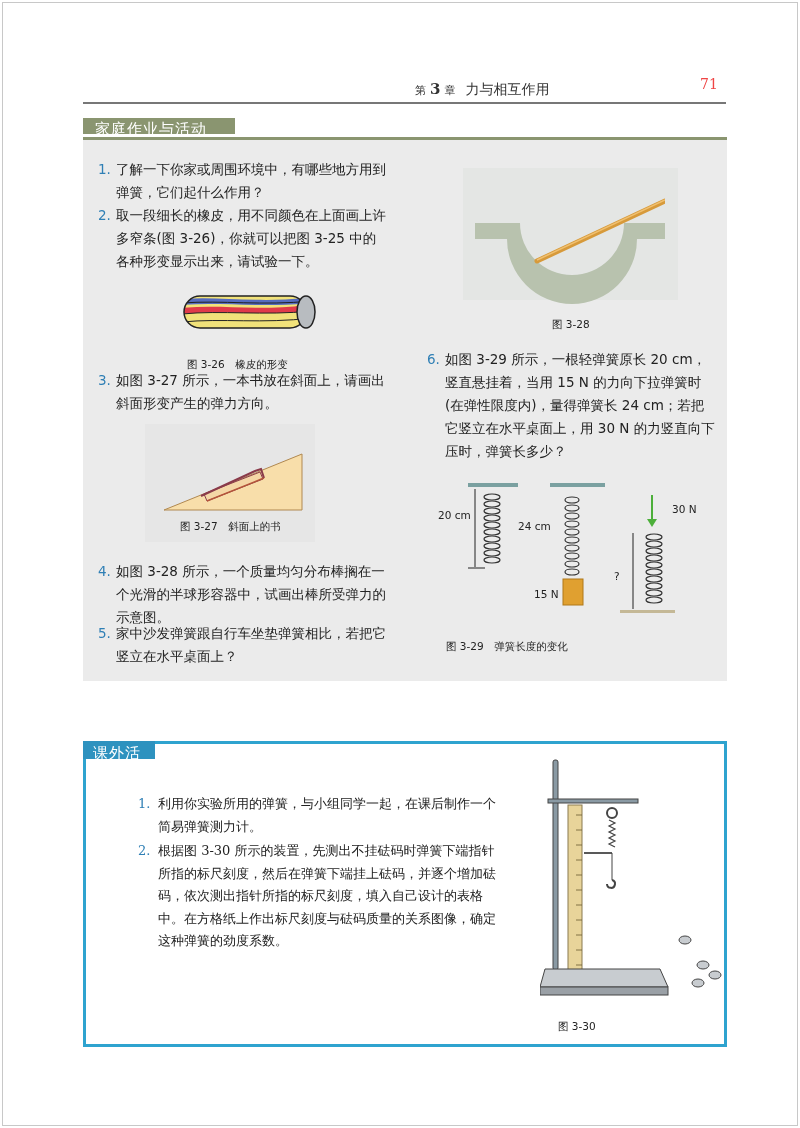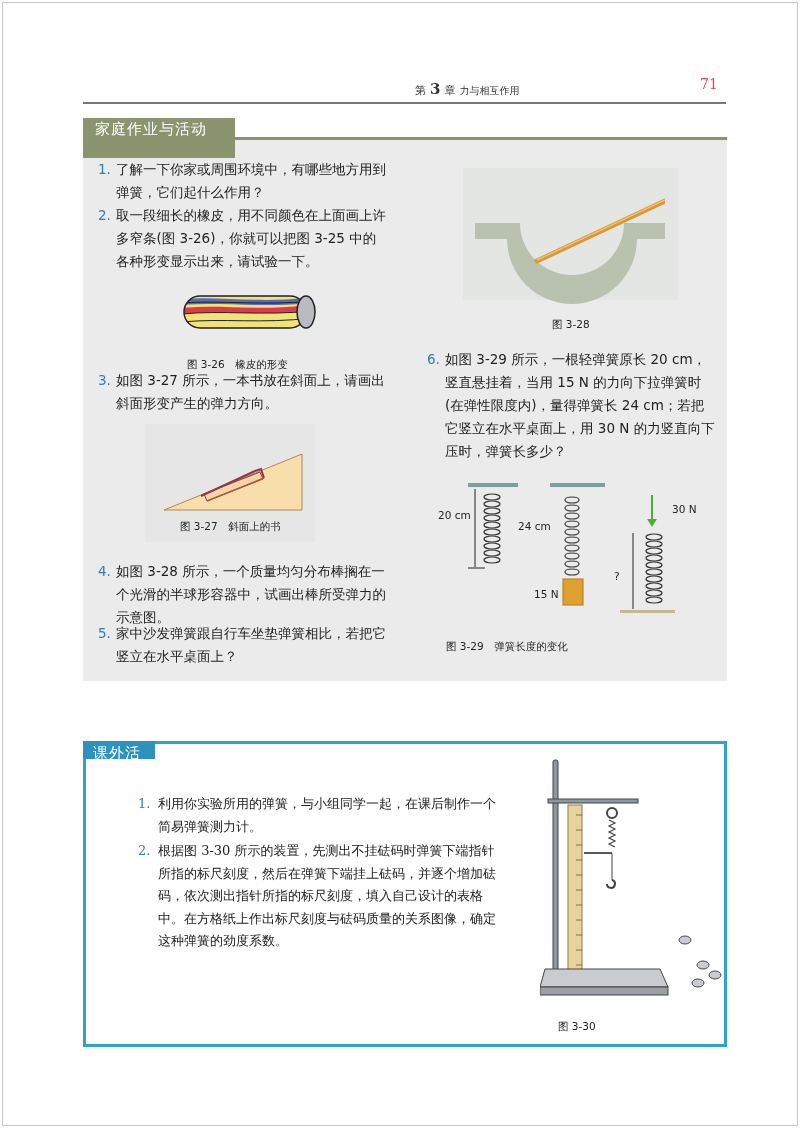--- a/index.html
+++ b/index.html
@@ -8,40 +8,40 @@
   .page-frame {
     position: absolute; left: 2px; top: 2px; width: 796px; height: 1124px;
     border: 1px solid #c8c8c8; background: #fff;
   }
   
   .running-head {
     position: absolute; left: 415px; top: 80px; font-size: 11px; color: #333;
     display: flex; align-items: baseline; gap: 4px;
   }
   .running-head .ch-num { font-family: "DejaVu Serif", serif; font-weight: bold; font-size: 15px; }
-  .running-head .ch-title { font-size: 10px; }
+  .running-head .ch-title { margin-left: 6px; font-size: 14px; }
   .page-num {
     position: absolute; left: 700px; top: 76px; font-family: "DejaVu Serif", serif;
     font-size: 14px; color: #ef4444;
   }
   .head-rule {
     position: absolute; left: 83px; top: 102px; width: 643px; height: 2px; background: #777;
   }
 
   
   .hw-box {
     position: absolute; left: 83px; top: 118px; width: 644px; height: 563px;
     background: #ebebeb;
   }
   .hw-tab-line {
     position: absolute; left: 83px; top: 118px; width: 644px; height: 22px;
     border-bottom: 3px solid #8a9570; background: #fff;
   }
   .hw-tab {
-    position: absolute; left: 83px; top: 118px; width: 152px; height: 40px;
+    position: absolute; left: 83px; top: 118px; width: 152px; height: 16px;
     background: #8a9570; color: #fff; font-size: 15px; letter-spacing: 1px;
     padding: 2px 0 0 12px;
   }
   .q {
     position: absolute; font-size: 13.5px; line-height: 23px; color: #222;
   }
   .q .qnum { color: #2f7fb5; position: absolute; left: 0; top: 0; }
   .q .qtext { display: block; padding-left: 18px; }
 
   .fig-cap { position: absolute; font-size: 10.5px; color: #222; white-space: nowrap; }

